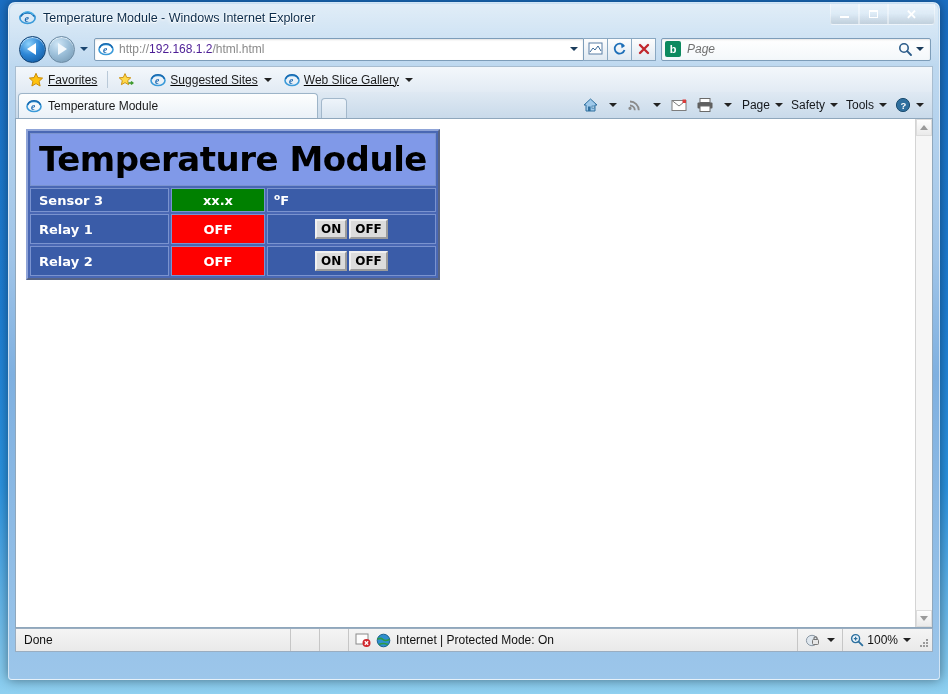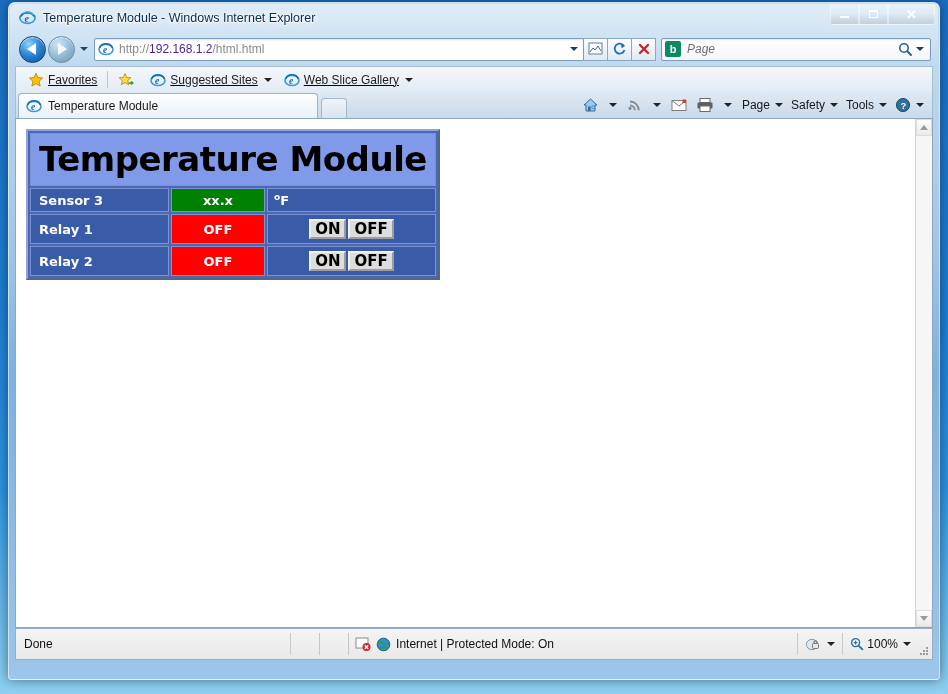--- a/index.html
+++ b/index.html
@@ -325,21 +325,21 @@
     text-align: center;
     width: 88px;
     padding-top: 6px !important;
     padding-bottom: 6px !important;
   }
   td.unit-cell { width: 158px; }
   td.btn-cell { width: 158px; text-align: center; padding: 4px 6px !important; }
   .unit-sup { font-size: 9px; vertical-align: super; line-height: 0; }
   .relay-btn {
     font-family: "DejaVu Sans", "Liberation Sans", sans-serif;
-    font-size: 15px;
+    font-size: 12px;
     color: #000;
     background: #dcdcdc;
     border: 2px outset #f0f0f0;
     padding: 0px 4px;
     margin: 0 1px;
     line-height: 16px;
     display: inline-block;
   }
 
   
@@ -359,21 +359,21 @@
     border: 1px solid #dcdcdc;
   }
   .sb-tri-up { width:0;height:0;border-left:4px solid transparent;border-right:4px solid transparent;border-bottom:5px solid #9a9a9a; }
   .sb-tri-dn { width:0;height:0;border-left:4px solid transparent;border-right:4px solid transparent;border-top:5px solid #9a9a9a; }
   #sb-track { flex:1 1 auto; background:#f6f6f6; }
 
   
   #statusbar {
     position: relative;
     margin: 0 6px;
-    height: 32px;
+    height: 24px;
     background: linear-gradient(to bottom, #f4f4f4, #e9e9e9);
     border: 1px solid #9aadc0;
     display: flex;
     align-items: center;
     font-size: 12px;
     color: #111;
     z-index: 3;
   }
   #status-text { padding-left: 8px; flex: 0 0 auto; }
   .status-filler { flex: 1 1 auto; height: 100%; display:flex; align-items:center; }

